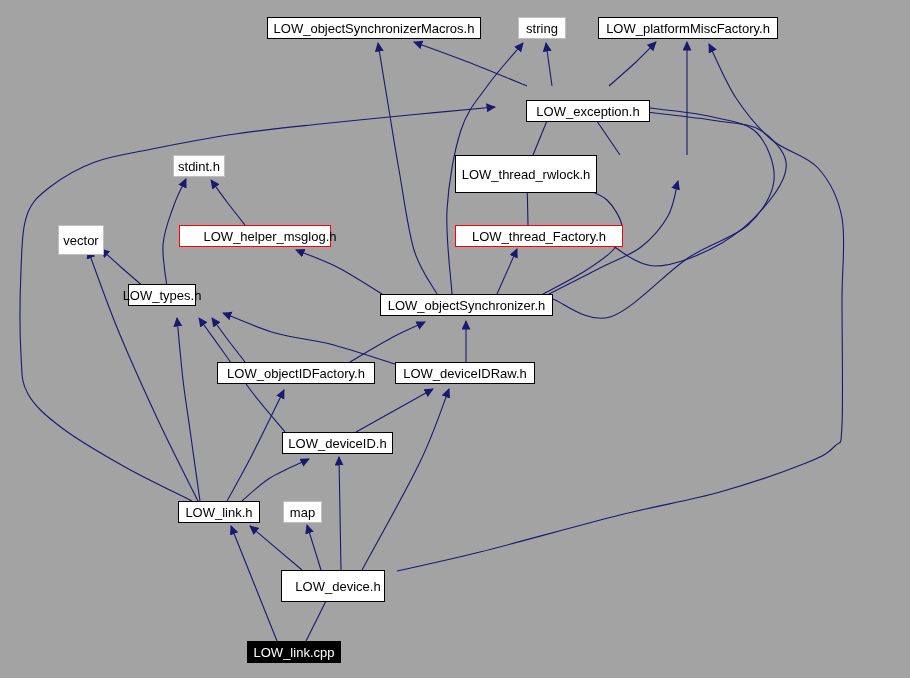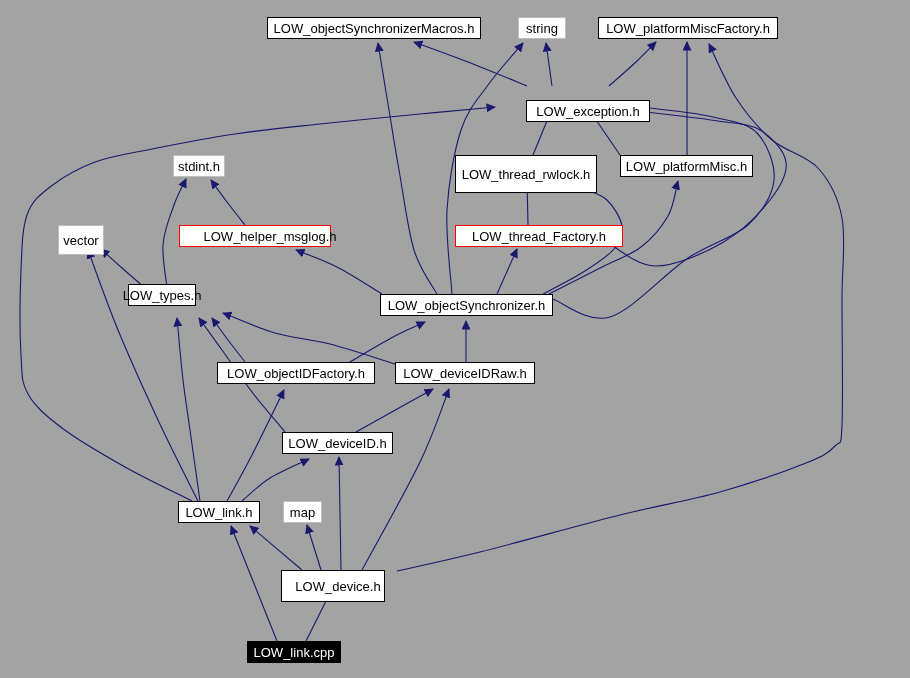--- a/index.html
+++ b/index.html
@@ -64,21 +64,20 @@
         <path class="edge" d="M609,86 C613.5,82.0 628.2,69.3 636,62 C643.8,54.7 652.7,45.3 656,42" stroke="#191970" marker-end="url(#arrowhead)"></path>
       </g>
   </svg>
   <div id="node-layer">
       <div class="node plain" style="left: 267px; top: 17px; width: 214px; height: 22px;">LOW_objectSynchronizerMacros.h</div>
       <div class="node system" style="left: 518px; top: 17px; width: 48px; height: 22px;">string</div>
       <div class="node plain" style="left: 598px; top: 17px; width: 180px; height: 22px;">LOW_platformMiscFactory.h</div>
       <div class="node plain" style="left: 502px; top: 100px; width: 124px; height: 22px; margin-left: 24px;">LOW_exception.h</div>
       <div class="node system" style="left: 173px; top: 155px; width: 52px; height: 22px;">stdint.h</div>
       <div class="node plain" style="left: 455px; top: 155px; width: 142px; height: 38px;">LOW_thread_rwlock.h</div>
-      <div class="node plain" style="left: 620px; top: 155px; width: 133px; height: 22px;">LOW_platformMisc.h</div>
       <div class="node system" style="left: 58px; top: 225px; width: 46px; height: 30px;">vector</div>
       <div class="node flagged" style="left: 179px; top: 225px; width: 152px; height: 22px; padding-left: 30px;">LOW_helper_msglog.h</div>
       <div class="node flagged" style="left: 455px; top: 225px; width: 168px; height: 22px;">LOW_thread_Factory.h</div>
       <div class="node plain" style="left: 128px; top: 284px; width: 68px; height: 22px;">LOW_types.h</div>
       <div class="node plain" style="left: 380px; top: 294px; width: 173px; height: 22px;">LOW_objectSynchronizer.h</div>
       <div class="node plain" style="left: 395px; top: 362px; width: 140px; height: 22px;">LOW_deviceIDRaw.h</div>
       <div class="node plain" style="left: 217px; top: 362px; width: 158px; height: 22px;">LOW_objectIDFactory.h</div>
       <div class="node plain" style="left: 282px; top: 432px; width: 111px; height: 22px;">LOW_deviceID.h</div>
       <div class="node plain" style="left: 178px; top: 501px; width: 82px; height: 22px;">LOW_link.h</div>
       <div class="node system" style="left: 283px; top: 501px; width: 39px; height: 22px;">map</div>

